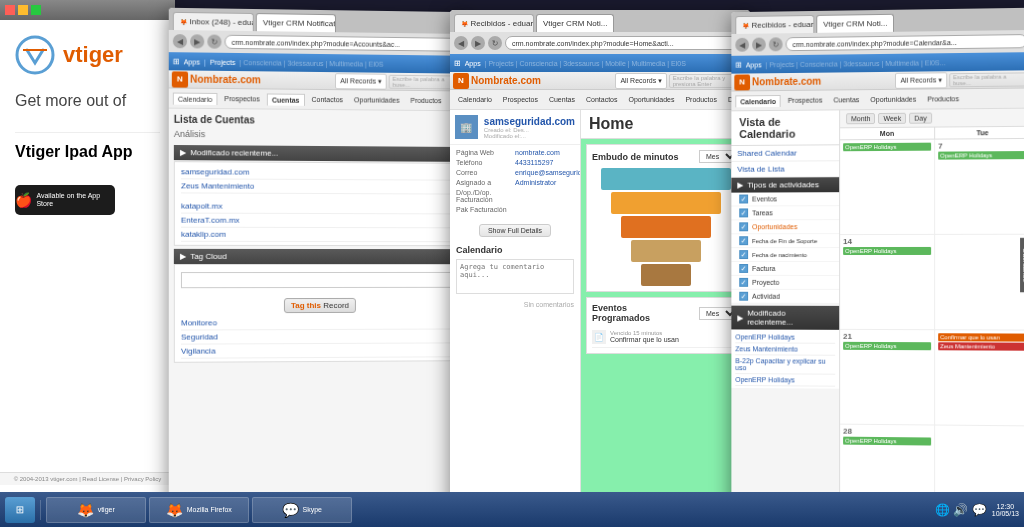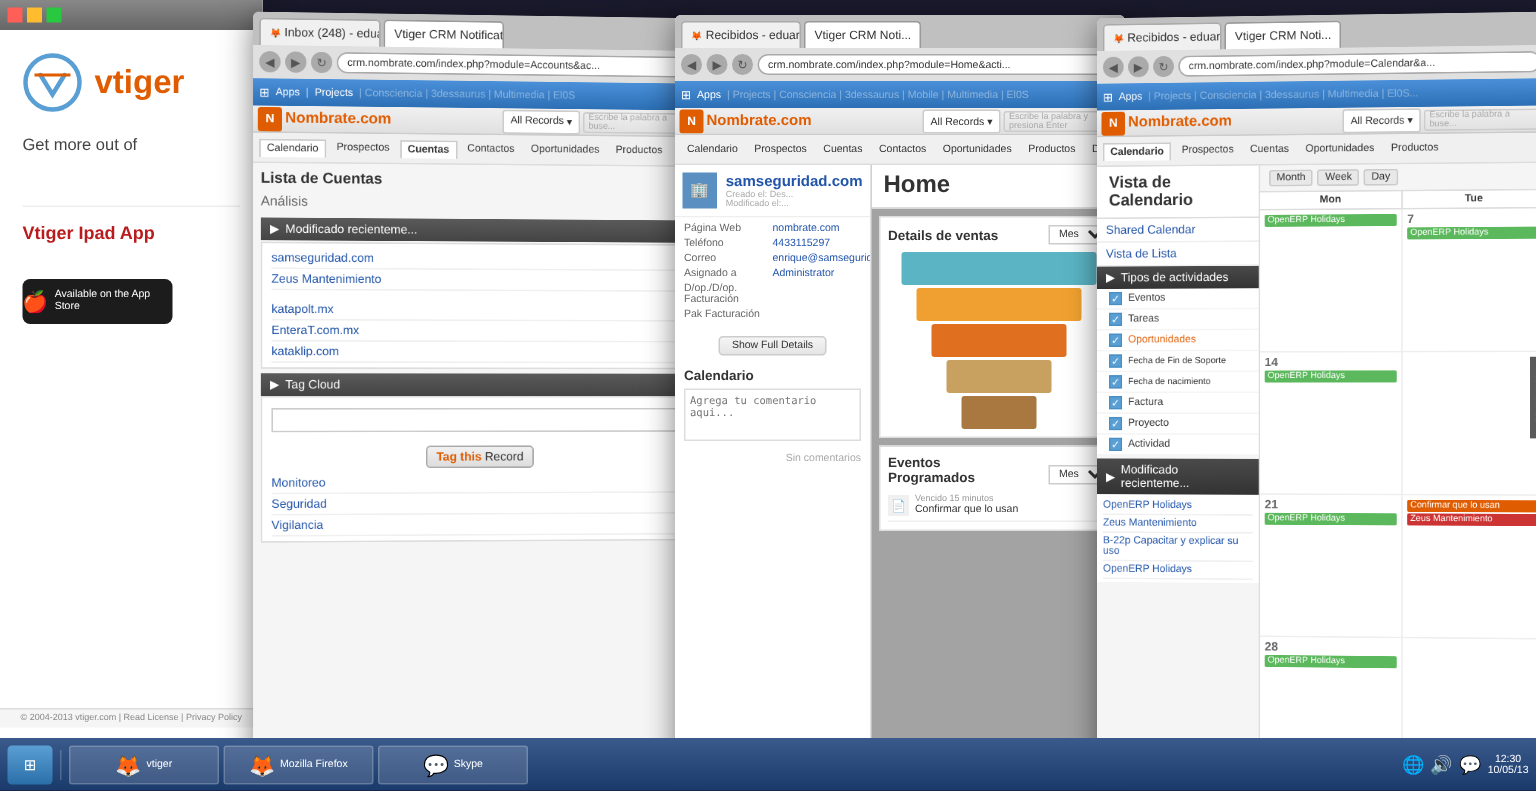--- a/index.html
+++ b/index.html
@@ -141,36 +141,36 @@
       height: 40px;
     }
 
     .vtiger-brand {
       font-size: 22px;
       font-weight: bold;
       color: #e05c00;
     }
 
     .vtiger-tagline {
-      font-size: 11px;
+      font-size: 16px;
       color: #444;
-      margin-bottom: 32px;
+      margin-bottom: 20px;
       line-height: 1.4;
     }
 
     .vtiger-divider {
       border: none;
       border-top: 1px solid #eee;
       margin: 10px 0;
     }
 
     .vtiger-app-name {
-      font-size: 12px;
-      font-weight: bold;
-      color: #b91c1c;
+      font-size: 16px;
+      font-weight: bold;
+      color: #000000;
       margin-bottom: 24px;
     }
 
     .vtiger-desc {
       font-size: 9px;
       color: #666;
       line-height: 1.4;
       margin-bottom: 15px;
     }
 
@@ -492,21 +492,21 @@
 
     .events-section {
       background: white;
       margin: 5px;
       border: 1px solid #ddd;
       padding: 5px;
     }
 
     .events-header {
       display: flex;
-      align-items: flex-end;
+      align-items: center;
       gap: 16px;
       margin-bottom: 4px;
     }
 
     .events-title {
       font-size: 9px;
       font-weight: bold;
       color: #333;
     }
 
@@ -1033,26 +1033,26 @@
           </div>
         </div>
         <button class="show-full-btn">Show Full Details</button>
         <div class="comments-section">
           <div class="comments-title">Calendario</div>
           <textarea class="comment-input" placeholder="Agrega tu comentario aqui..." style=""></textarea>
           <div class="no-comments">Sin comentarios</div>
         </div>
       </div>
 
-      <div style="flex:1; background:#a3a3a3; overflow:hidden;">
+      <div style="flex:1; background:#86efac; overflow:hidden;">
         <div class="home-title">Home</div>
 
         <div class="sales-funnel-container">
           <div class="sales-funnel-title">
-            <span>Details de ventas</span>
+            <span>Embudo de minutos</span>
             <select class="select-box">
               <option>Mes</option>
             </select>
           </div>
           <div class="sales-funnel">
             <div class="funnel-bar" style="width:130px; background:#5ab4c4;"></div>
             <div class="funnel-bar" style="width:110px; background:#f0a030;"></div>
             <div class="funnel-bar" style="width:90px; background:#e07020;"></div>
             <div class="funnel-bar" style="width:70px; background:#c8a060;"></div>
             <div class="funnel-bar" style="width:50px; background:#a87840;"></div>

